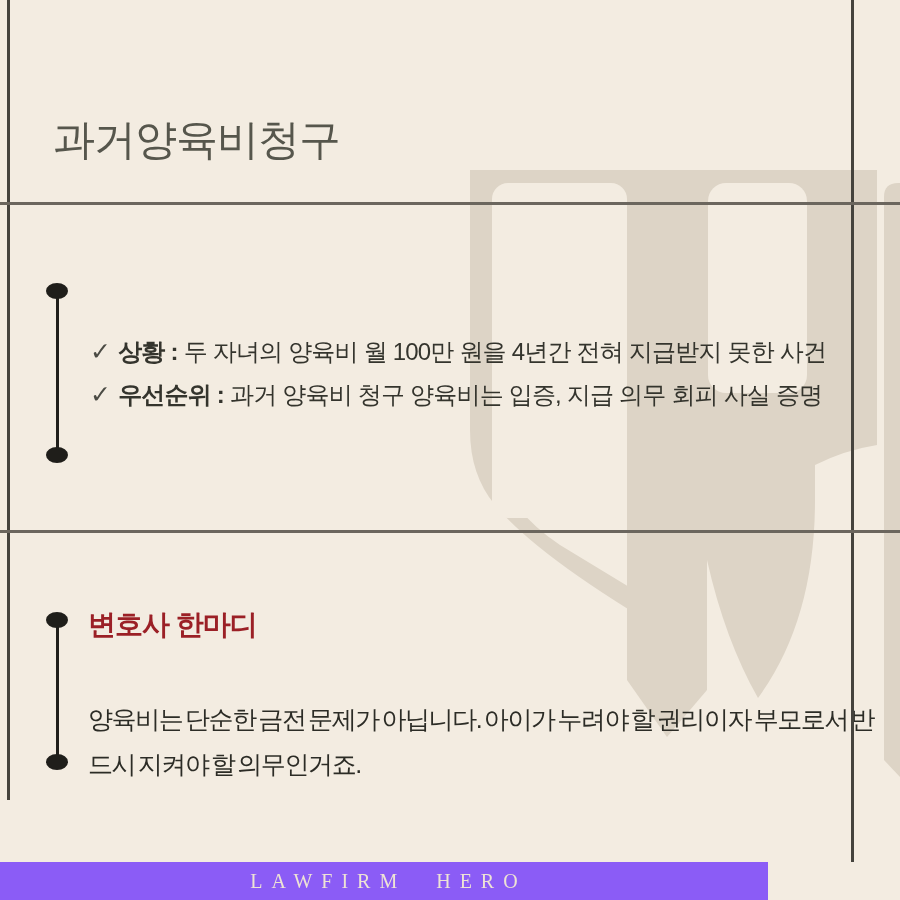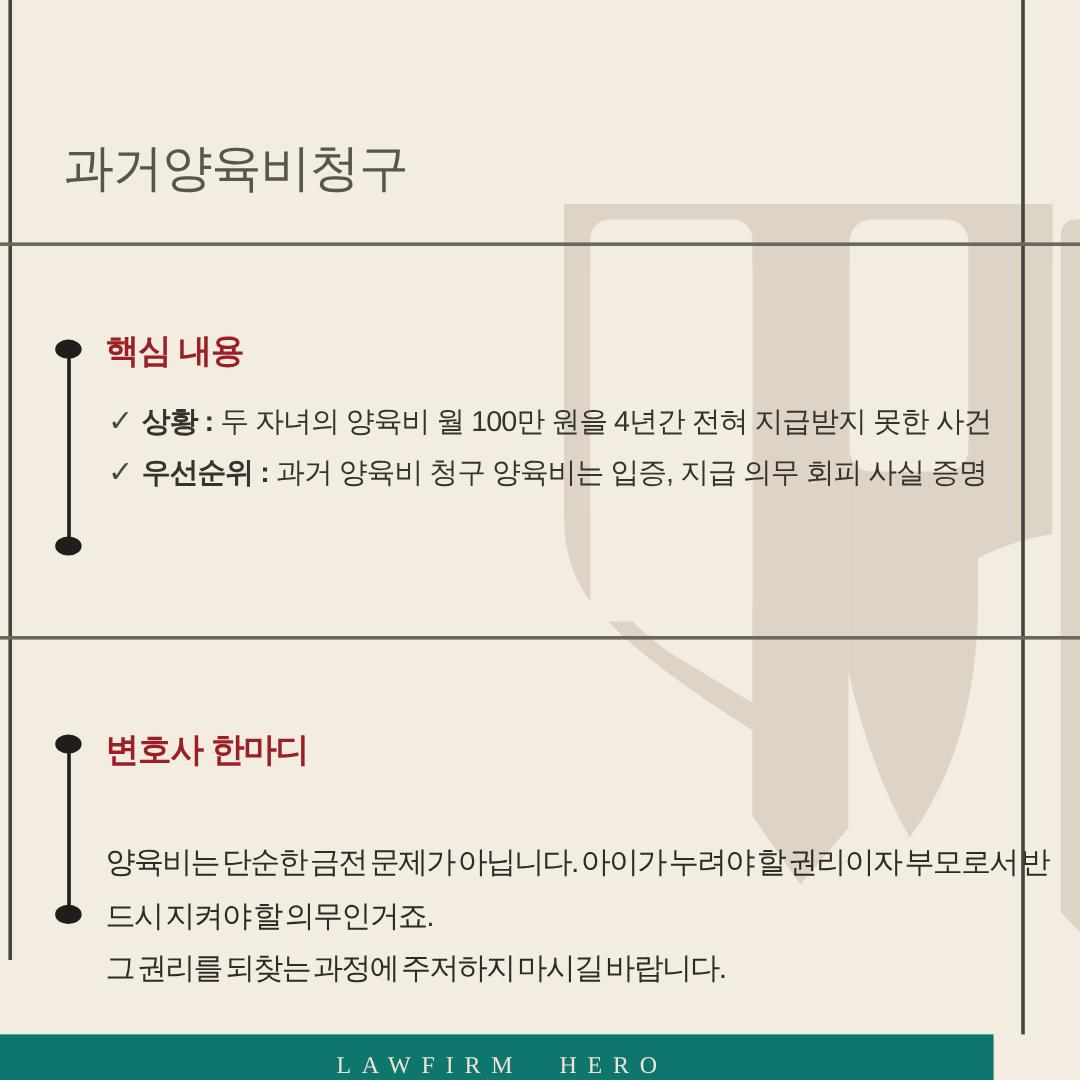--- a/index.html
+++ b/index.html
@@ -68,23 +68,23 @@
   .note-line{
     position:absolute;left:88px;z-index:1;
     font-size:25px;color:#2c2c26;letter-spacing:-1.4px;word-spacing:-3px;
     white-space:nowrap;line-height:31px;margin-top:44px;
   }
   .note-line.l0{top:660px;}
   .note-line.l1{top:705px;}
   .note-line.l2{top:748px;}
   
   .footer{
-    position:absolute;left:0;top:862px;width:828px;height:38px;
-    background:#0f766e;z-index:3;
-    display:flex;align-items:flex-end;justify-content:center;
+    position:absolute;left:0;top:862px;width:768px;height:38px;
+    background:#8b5cf6;z-index:3;
+    display:flex;align-items:center;justify-content:center;
   }
   .footer .brand{
     font-family:"Liberation Serif","DejaVu Serif",serif;
     font-size:20px;color:#eee3d5;
     letter-spacing:9px;word-spacing:16px;
     padding-left:9px; 
     white-space:nowrap;
   }
 </style>
 </head>
@@ -119,37 +119,35 @@
   <div class="hdivider second"></div>
 
   <div class="subtitle">과거양육비청구</div>
 
   <div class="rail rail1">
     <div class="dot top"></div>
     <div class="bar"></div>
     <div class="dot bottom"></div>
   </div>
 
-  <div class="sec-heading s1">핵심 내용</div>
 
   <div class="bullet b0">
     <span class="check">✓</span><span class="lbl">상황 :</span><span>두 자녀의 양육비 월 100만 원을 4년간 전혀 지급받지 못한 사건</span>
   </div>
   <div class="bullet b1">
     <span class="check">✓</span><span class="lbl">우선순위 :</span><span>과거 양육비 청구 양육비는 입증, 지급 의무 회피 사실 증명</span>
   </div>
 
   <div class="rail rail2">
     <div class="dot top"></div>
     <div class="bar"></div>
     <div class="dot bottom"></div>
   </div>
 
   <div class="sec-heading s2">변호사 한마디</div>
   <div class="note-line l0">양육비는 단순한 금전 문제가 아닙니다. 아이가 누려야 할 권리이자 부모로서 반</div>
   <div class="note-line l1">드시 지켜야 할 의무인거죠.</div>
-  <div class="note-line l2">그 권리를 되찾는 과정에 주저하지 마시길 바랍니다.</div>
 
   <div class="footer">
     <span class="brand">LAWFIRM HERO</span>
   </div>
 
 </div>
 
 </body></html>

